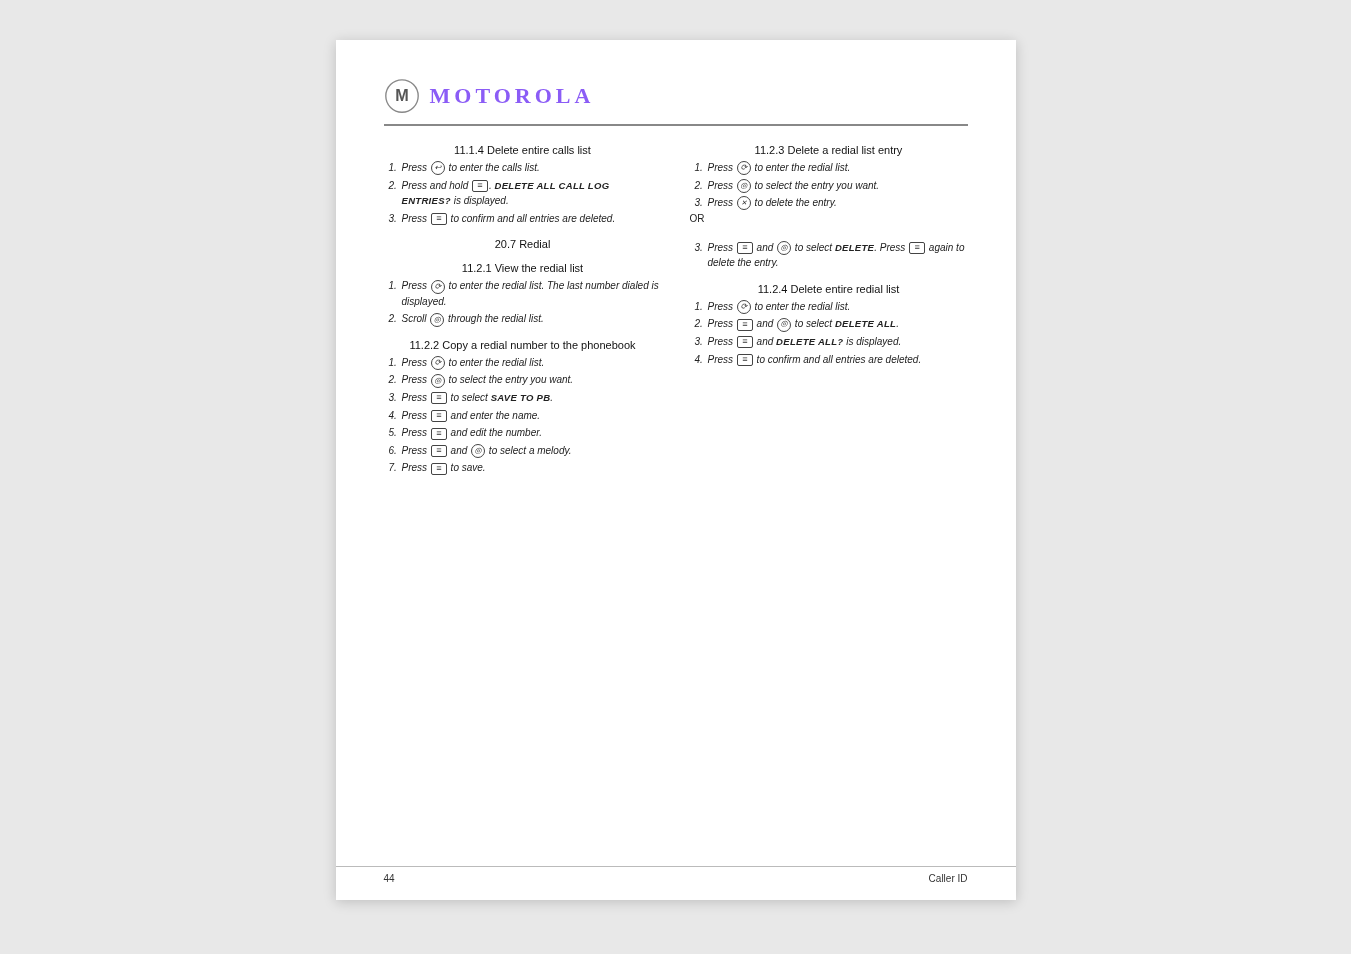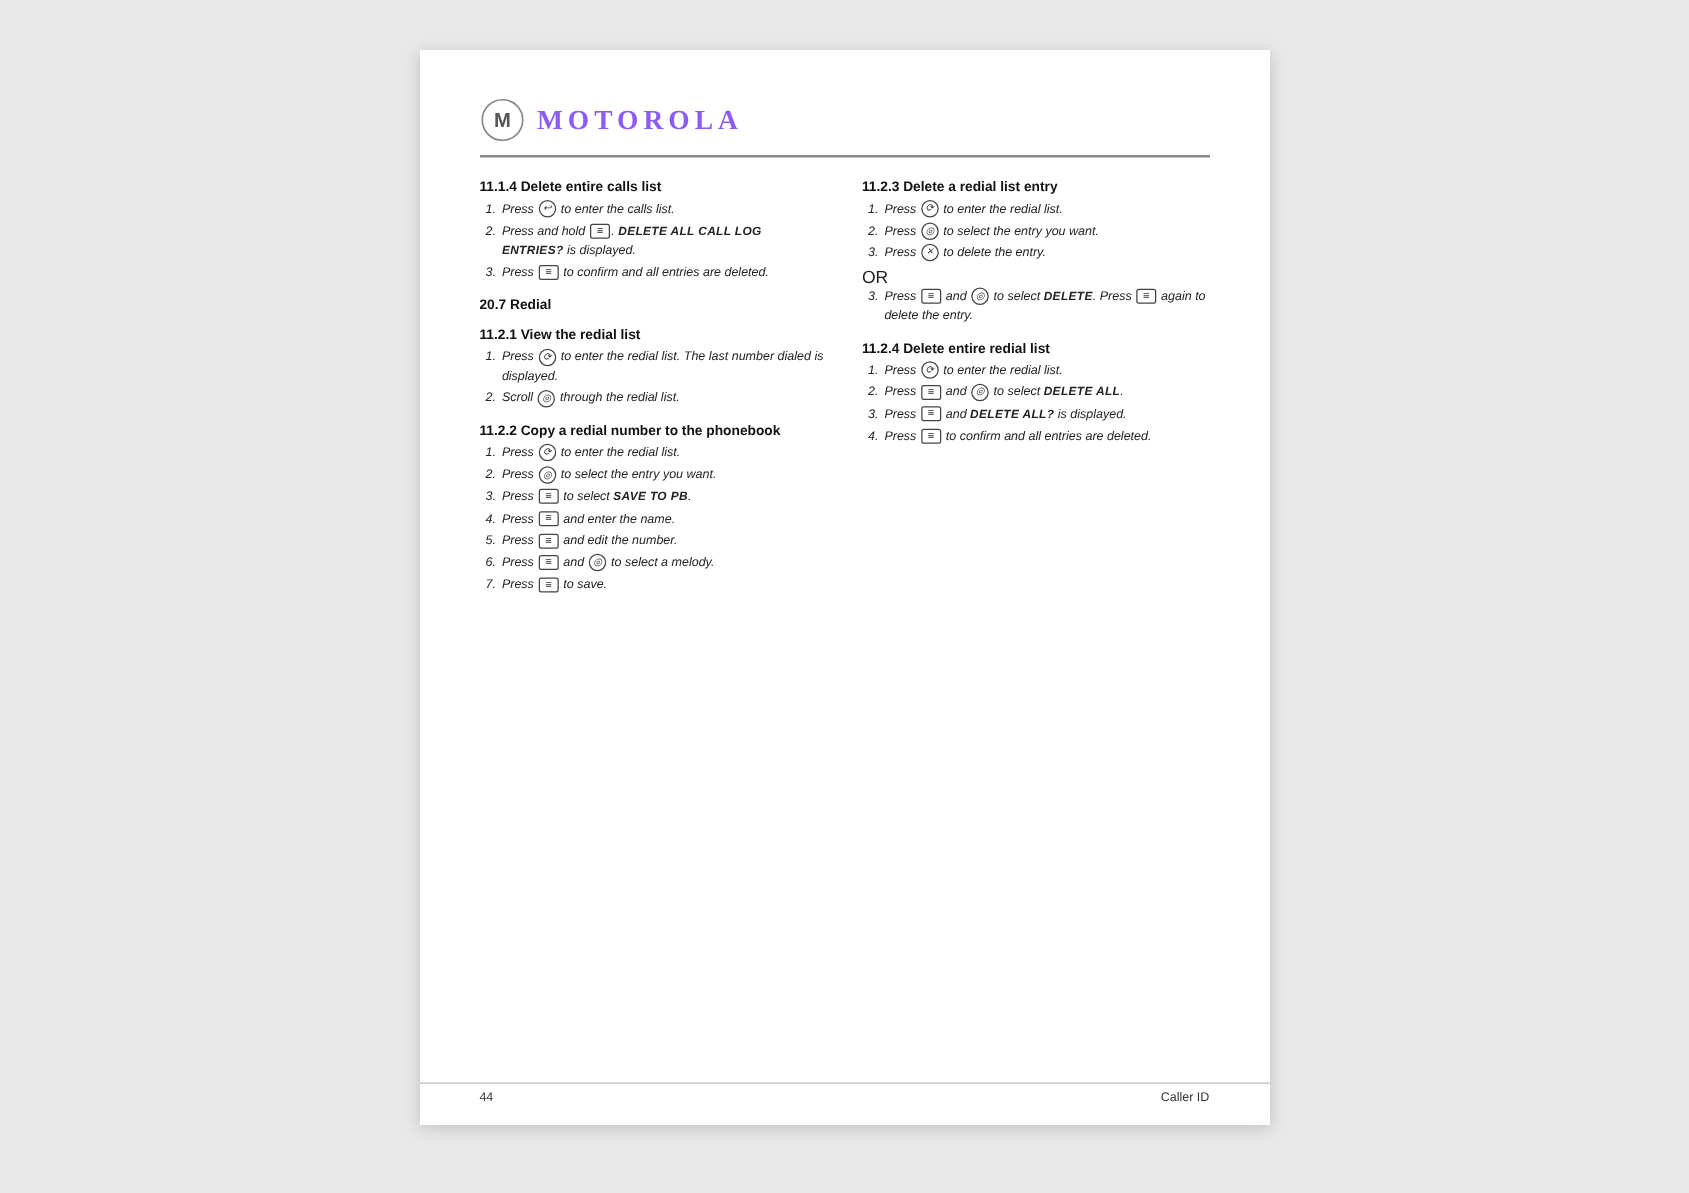--- a/index.html
+++ b/index.html
@@ -49,24 +49,25 @@
     }
     .content-columns {
       display: flex;
       gap: 28px;
     }
     .left-col, .right-col {
       flex: 1;
     }
     .section-title {
       font-size: 11px;
-      font-weight: bold;
+      font-weight: normal;
       color: #111;
       margin-bottom: 4px;
       margin-top: 12px;
+      text-align: center;
     }
     .section-title:first-child {
       margin-top: 0;
     }
     .section-intro {
       font-size: 10px;
       color: #222;
       margin-bottom: 5px;
       line-height: 1.5;
     }
@@ -77,25 +78,25 @@
     ol li {
       font-size: 10px;
       color: #222;
       line-height: 1.55;
       margin-bottom: 2px;
       list-style-type: decimal;
       padding-left: 2px;
       font-style: italic;
     }
     .or-text {
-      font-size: 14px;
+      font-size: 10px;
       color: #222;
       margin-left: 0;
       margin-top: 1px;
-      margin-bottom: 1px;
+      margin-bottom: 16px;
     }
     .small-caps {
       font-variant: small-caps;
       font-weight: bold;
       font-size: 9.5px;
       letter-spacing: 0.3px;
     }
     
     .btn-circle {
       display: inline-flex;

